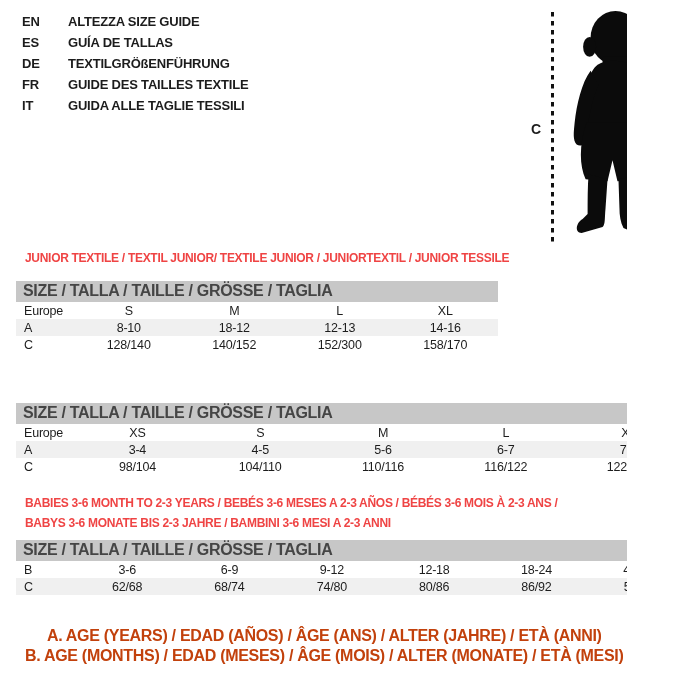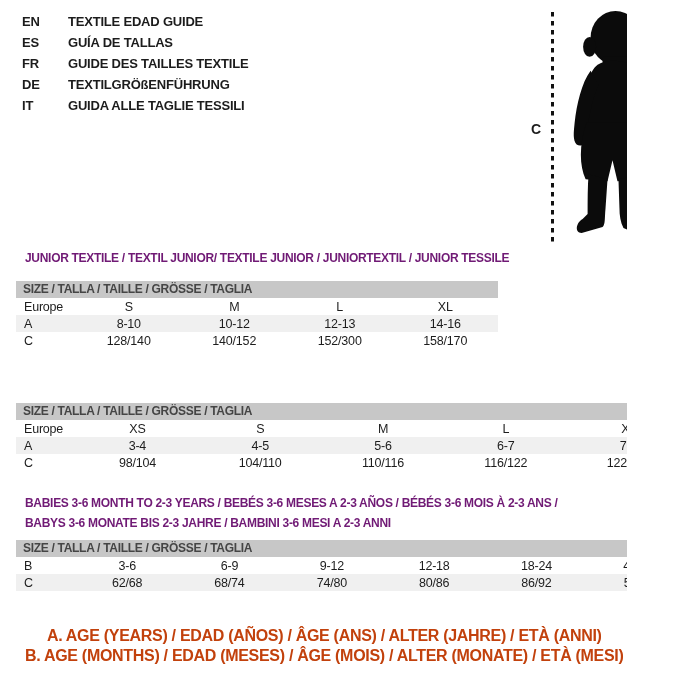--- a/index.html
+++ b/index.html
@@ -14,30 +14,30 @@
   .lang-label{font-weight:bold;font-size:13px;letter-spacing:-0.2px;white-space:nowrap;}
 
   
   .measure-line{position:absolute;left:550px;top:12px;}
   .measure-label{position:absolute;left:531px;top:121px;font-weight:bold;font-size:14px;}
   .silhouette{position:absolute;left:558px;top:9px;}
 
   
   .sec-title{
     position:absolute;left:25px;font-weight:bold;font-size:12px;
-    letter-spacing:-0.3px;white-space:nowrap;color:#701a75;
+    letter-spacing:-0.3px;white-space:nowrap;color:#ef4444;
   }
   .sec-title .line2{display:block;margin-top:6px;}
 
   
   .size-table{
     position:absolute;left:16px;border-collapse:collapse;table-layout:fixed;
   }
   .size-table thead th{
-    background:#c7c7c7;font-size:12px;font-weight:bold;color:#454545;
+    background:#c7c7c7;font-size:16px;font-weight:bold;color:#454545;
     text-align:left;padding:1px 0 2px 7px;letter-spacing:-0.3px;height:13px;
     white-space:nowrap;overflow:hidden;
   }
   .size-table td{
     font-size:12.5px;height:17px;text-align:center;color:#1d1d1d;padding:0;
     letter-spacing:-0.2px;white-space:nowrap;
   }
   .size-table td.row-label{text-align:left;padding-left:8px;}
   .size-table col.label-col{width:60px;}
   .size-table tbody tr:nth-child(even) td{background:#f0f0f0;}
@@ -56,33 +56,33 @@
   }
 </style>
 </head>
 <body>
 
 <div id="canvas">
 
   <div class="lang-list">
     <div class="lang-row">
       <span class="lang-code">EN</span>
-      <span class="lang-label">TEXTILE EDAD GUIDE</span>
+      <span class="lang-label">ALTEZZA SIZE GUIDE</span>
     </div>
     <div class="lang-row">
       <span class="lang-code">ES</span>
       <span class="lang-label">GUÍA DE TALLAS</span>
     </div>
     <div class="lang-row">
+      <span class="lang-code">DE</span>
+      <span class="lang-label">TEXTILGRÖßENFÜHRUNG</span>
+    </div>
+    <div class="lang-row">
       <span class="lang-code">FR</span>
       <span class="lang-label">GUIDE DES TAILLES TEXTILE</span>
-    </div>
-    <div class="lang-row">
-      <span class="lang-code">DE</span>
-      <span class="lang-label">TEXTILGRÖßENFÜHRUNG</span>
     </div>
     <div class="lang-row">
       <span class="lang-code">IT</span>
       <span class="lang-label">GUIDA ALLE TAGLIE TESSILI</span>
     </div>
   </div>
 
   <span class="measure-label">C</span>
   <svg class="measure-line" width="5" height="230" aria-hidden="true">
     <line x1="2.5" y1="0" x2="2.5" y2="230" stroke="#111111" stroke-width="3" stroke-dasharray="4.5 4.5"></line>
@@ -116,21 +116,21 @@
         <tr>
           <td class="row-label">Europe</td>
           <td>S</td>
           <td>M</td>
           <td>L</td>
           <td>XL</td>
         </tr>
         <tr>
           <td class="row-label">A</td>
           <td>8-10</td>
-          <td>10-12</td>
+          <td>18-12</td>
           <td>12-13</td>
           <td>14-16</td>
         </tr>
         <tr>
           <td class="row-label">C</td>
           <td>128/140</td>
           <td>140/152</td>
           <td>152/300</td>
           <td>158/170</td>
         </tr>

